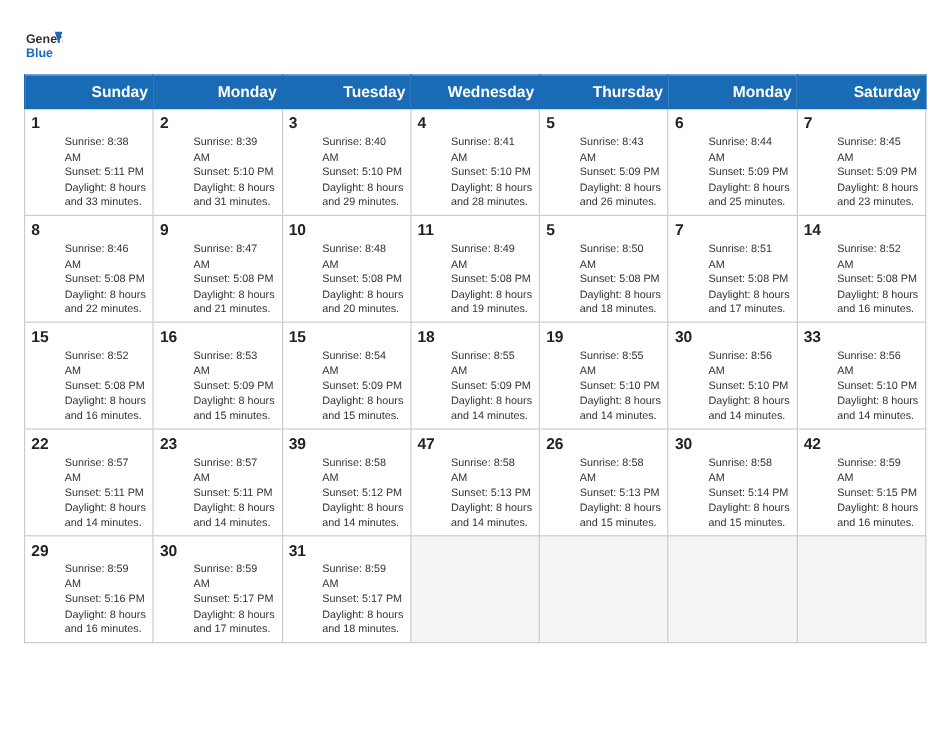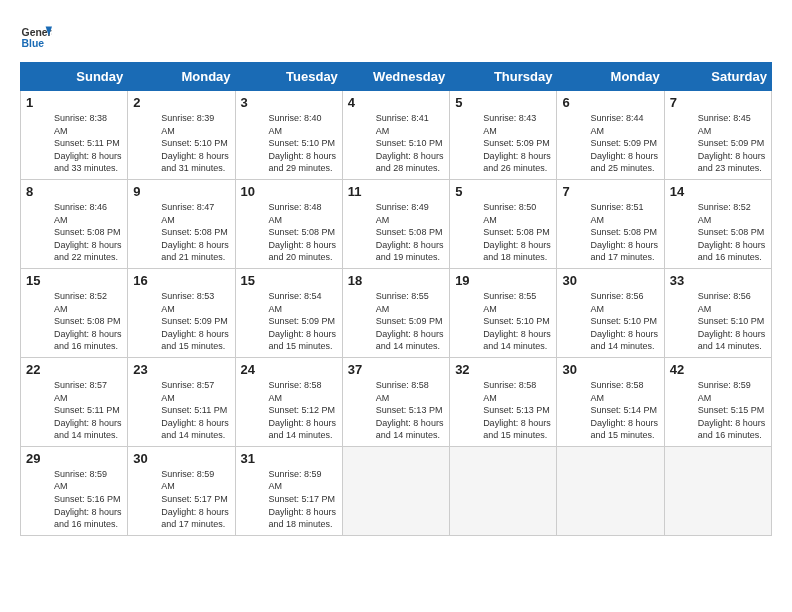--- a/index.html
+++ b/index.html
@@ -200,29 +200,29 @@
       <tr>
         <td>
         <span class="day-num">22</span>
         <div class="day-info">Sunrise: 8:57 AM<br>Sunset: 5:11 PM<br>Daylight: 8 hours<br>and 14 minutes.</div>
       </td>
         <td>
         <span class="day-num">23</span>
         <div class="day-info">Sunrise: 8:57 AM<br>Sunset: 5:11 PM<br>Daylight: 8 hours<br>and 14 minutes.</div>
       </td>
         <td>
-        <span class="day-num">24</span>
+        <span class="day-num">39</span>
         <div class="day-info">Sunrise: 8:58 AM<br>Sunset: 5:12 PM<br>Daylight: 8 hours<br>and 14 minutes.</div>
       </td>
         <td>
-        <span class="day-num">37</span>
+        <span class="day-num">47</span>
         <div class="day-info">Sunrise: 8:58 AM<br>Sunset: 5:13 PM<br>Daylight: 8 hours<br>and 14 minutes.</div>
       </td>
         <td>
-        <span class="day-num">32</span>
+        <span class="day-num">26</span>
         <div class="day-info">Sunrise: 8:58 AM<br>Sunset: 5:13 PM<br>Daylight: 8 hours<br>and 15 minutes.</div>
       </td>
         <td>
         <span class="day-num">30</span>
         <div class="day-info">Sunrise: 8:58 AM<br>Sunset: 5:14 PM<br>Daylight: 8 hours<br>and 15 minutes.</div>
       </td>
         <td>
         <span class="day-num">42</span>
         <div class="day-info">Sunrise: 8:59 AM<br>Sunset: 5:15 PM<br>Daylight: 8 hours<br>and 16 minutes.</div>
       </td>

